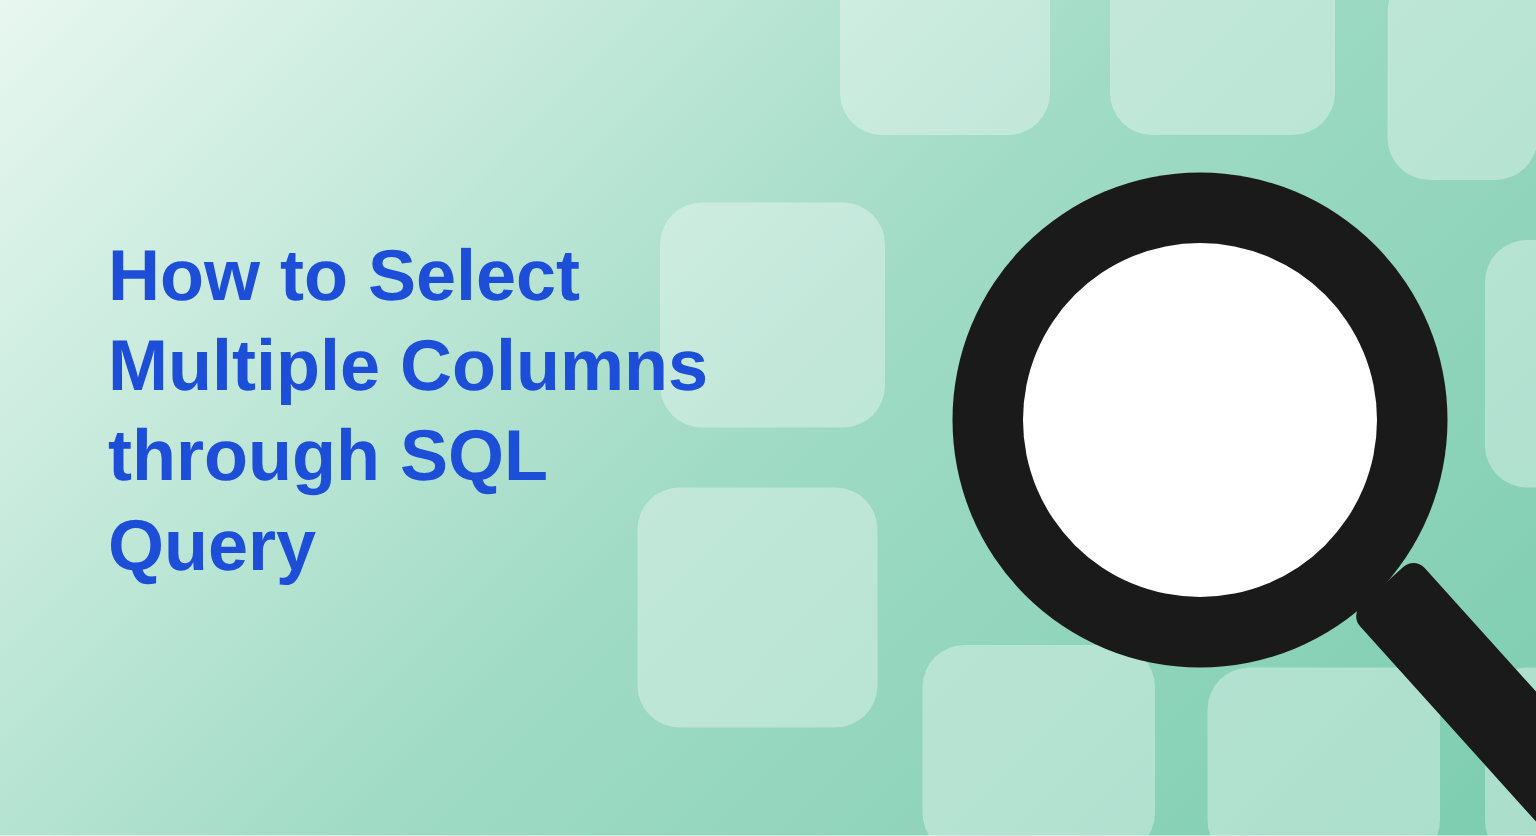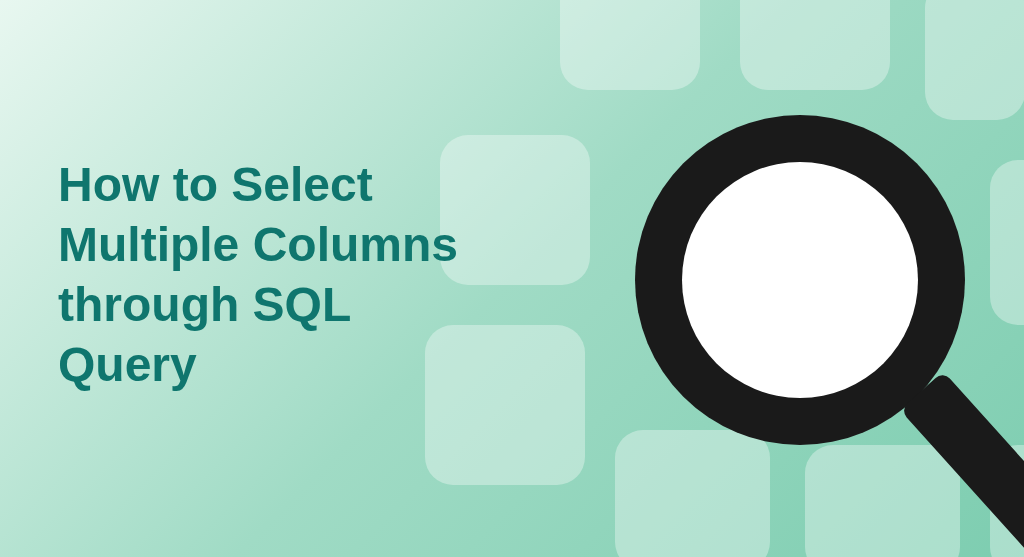--- a/index.html
+++ b/index.html
@@ -15,26 +15,26 @@
       position: relative;
       background: linear-gradient(135deg, #e8f7f0 0%, #a0dbc5 50%, #7dcdb0 100%);
     }
     .hero {
       width: 100%;
       height: 100%;
       position: relative;
     }
     .title {
       position: absolute;
-      left: 58px;
+      left: 72px;
       top: 155px;
       font-size: 48px;
       font-weight: 700;
       line-height: 1.25;
-      color: #0f766e;
+      color: #1d4ed8;
       max-width: 420px;
     }
     .square {
       position: absolute;
       background: rgba(255, 255, 255, 0.35);
       border-radius: 28px;
     }
     .sq-1 { width: 140px; height: 120px; top: -30px; left: 560px; }
     .sq-2 { width: 150px; height: 130px; top: -40px; left: 740px; }
     .sq-3 { width: 100px; height: 140px; top: -20px; left: 925px; }

